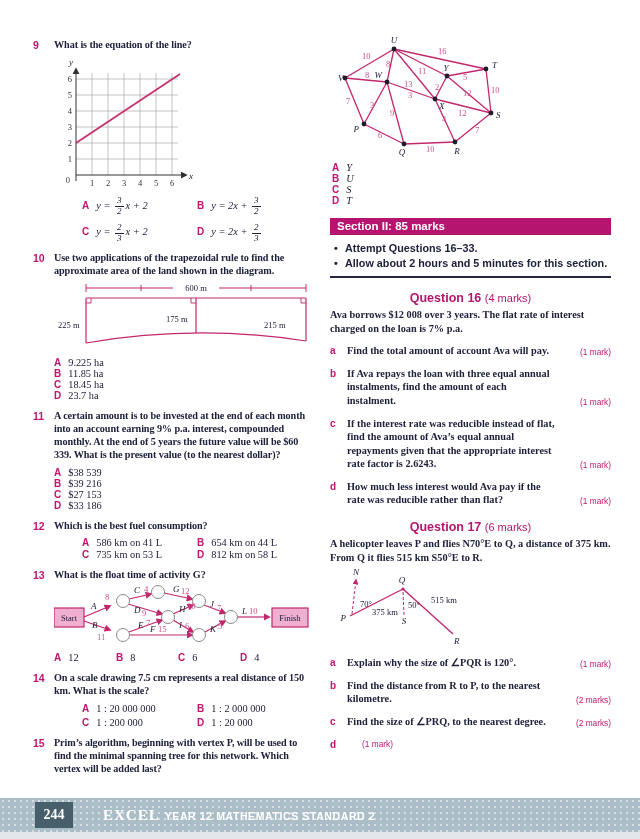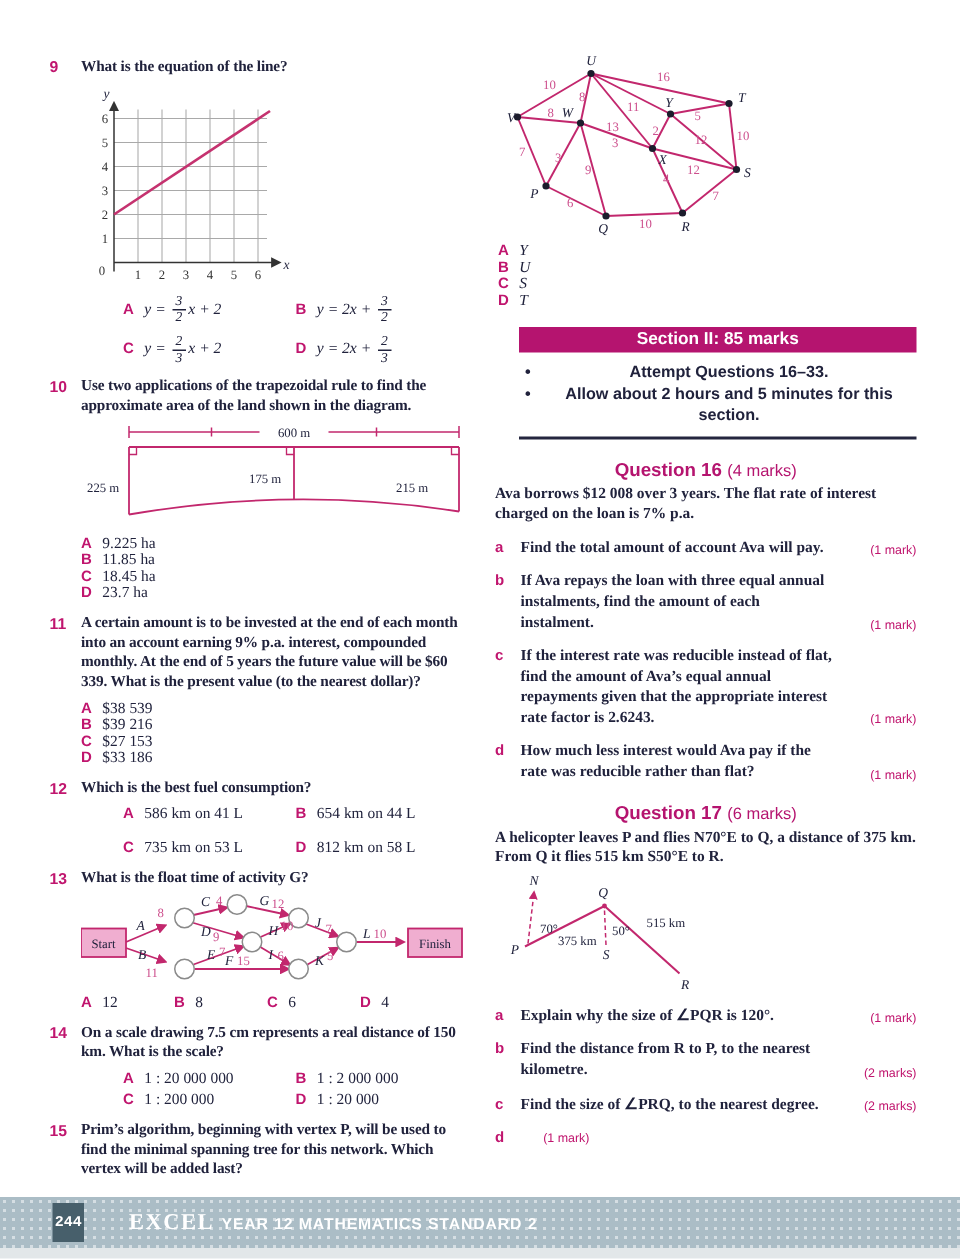--- a/index.html
+++ b/index.html
@@ -30,21 +30,21 @@
   .vi{font-style:italic;}
   .eq{font-style:italic;font-size:10.4px;}
 
   
   .frac{display:inline-flex;flex-direction:column;align-items:center;vertical-align:middle;
         font-size:9px;line-height:1.05;margin:0 2px;}
   .fnum{border-bottom:1px solid #20223c;padding:0 2px;}
   .fden{padding:0 2px;}
 
   
-  .secblock{margin:12px 0 0 16px;text-align:center;}
+  .secblock{margin:12px 0 0 0;}
   .secbar{background:#b5146f;color:#fff;font-family:"Liberation Sans",sans-serif;
           font-weight:bold;font-size:11.5px;padding:2px 7px 3px;}
   .bullets{list-style:none;margin:6px 0 6px 2px;padding:0;
            font-family:"Liberation Sans",sans-serif;font-weight:bold;font-size:10.8px;line-height:1.35;}
   .bullets li{position:relative;padding-left:13px;}
   .bullets li::before{content:"•";position:absolute;left:2px;}
   .secrule{border:none;border-top:2px solid #24263f;margin:4px 0 0 0;}
 
   
   .qlong{margin-top:13px;}
@@ -65,23 +65,23 @@
   .sw{font:8.5px "Liberation Serif",serif;fill:#cd4f8d;}
   .st{font:8.5px "Liberation Serif",serif;fill:#20223c;}
   .tk{font:8.5px "Liberation Serif",serif;fill:#333;}
 
   
   .footer-bar{position:absolute;left:0;top:798px;width:640px;height:34px;
     background-color:#abbdc6;
     background-image:radial-gradient(rgba(255,255,255,.5) 1px,transparent 1.3px);
     background-size:6px 6px;display:flex;align-items:center;}
   .footer-strip{position:absolute;left:0;top:832px;width:640px;height:7px;background:#e2e7e9;}
-  .pagebox{margin-left:35px;width:21px;height:26px;background:#475f6b;color:#fff;
+  .pagebox{margin-left:35px;width:38px;height:26px;background:#475f6b;color:#fff;
     display:flex;align-items:center;justify-content:center;
-    font-family:Liberation Mono, monospace;font-weight:bold;font-size:10px;}
+    font-family:Liberation Serif, serif;font-weight:bold;font-size:14px;}
   .booktitle{margin-left:30px;color:#fff;font-size:10.5px;letter-spacing:0.6px;
     font-family:"Liberation Sans",sans-serif;font-weight:bold;}
   .booktitle .series{font-family:"Liberation Serif",serif;font-weight:bold;
     font-size:15px;letter-spacing:1px;margin-right:5px;}
 </style>
 </head>
 <body>
 
 <div class="col col-left">
 
@@ -203,21 +203,21 @@
         <span class="opt"><span class="letter">C</span><span>$27 153</span></span>
         <span class="opt"><span class="letter">D</span><span>$33 186</span></span>
       </div>
     </div>
   </div>
 
   <div class="q">
     <div class="qnum">12</div>
     <div class="qbody">
       <div class="qtext">Which is the best fuel consumption?</div>
-      <div class="opts grid2" style="row-gap:12px;">
+      <div class="opts grid2" style="row-gap:1px;">
         <span class="opt"><span class="letter">A</span><span>586 km on 41 L</span></span>
         <span class="opt"><span class="letter">B</span><span>654 km on 44 L</span></span>
         <span class="opt"><span class="letter">C</span><span>735 km on 53 L</span></span>
         <span class="opt"><span class="letter">D</span><span>812 km on 58 L</span></span>
       </div>
     </div>
   </div>
 
   <div class="q">
     <div class="qnum">13</div>

